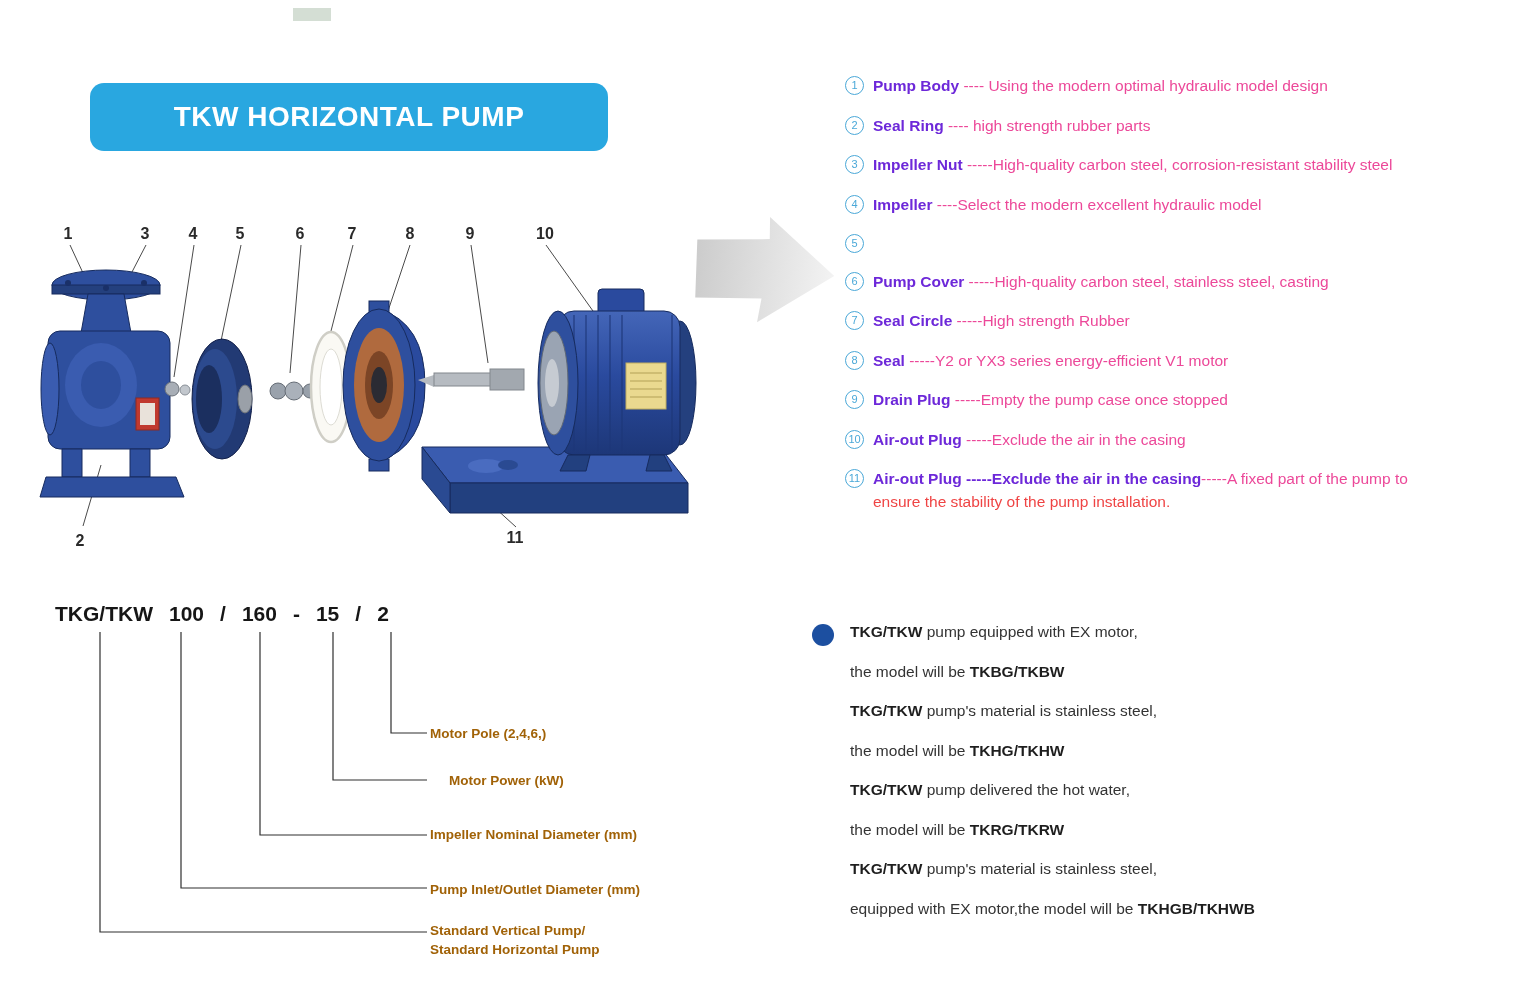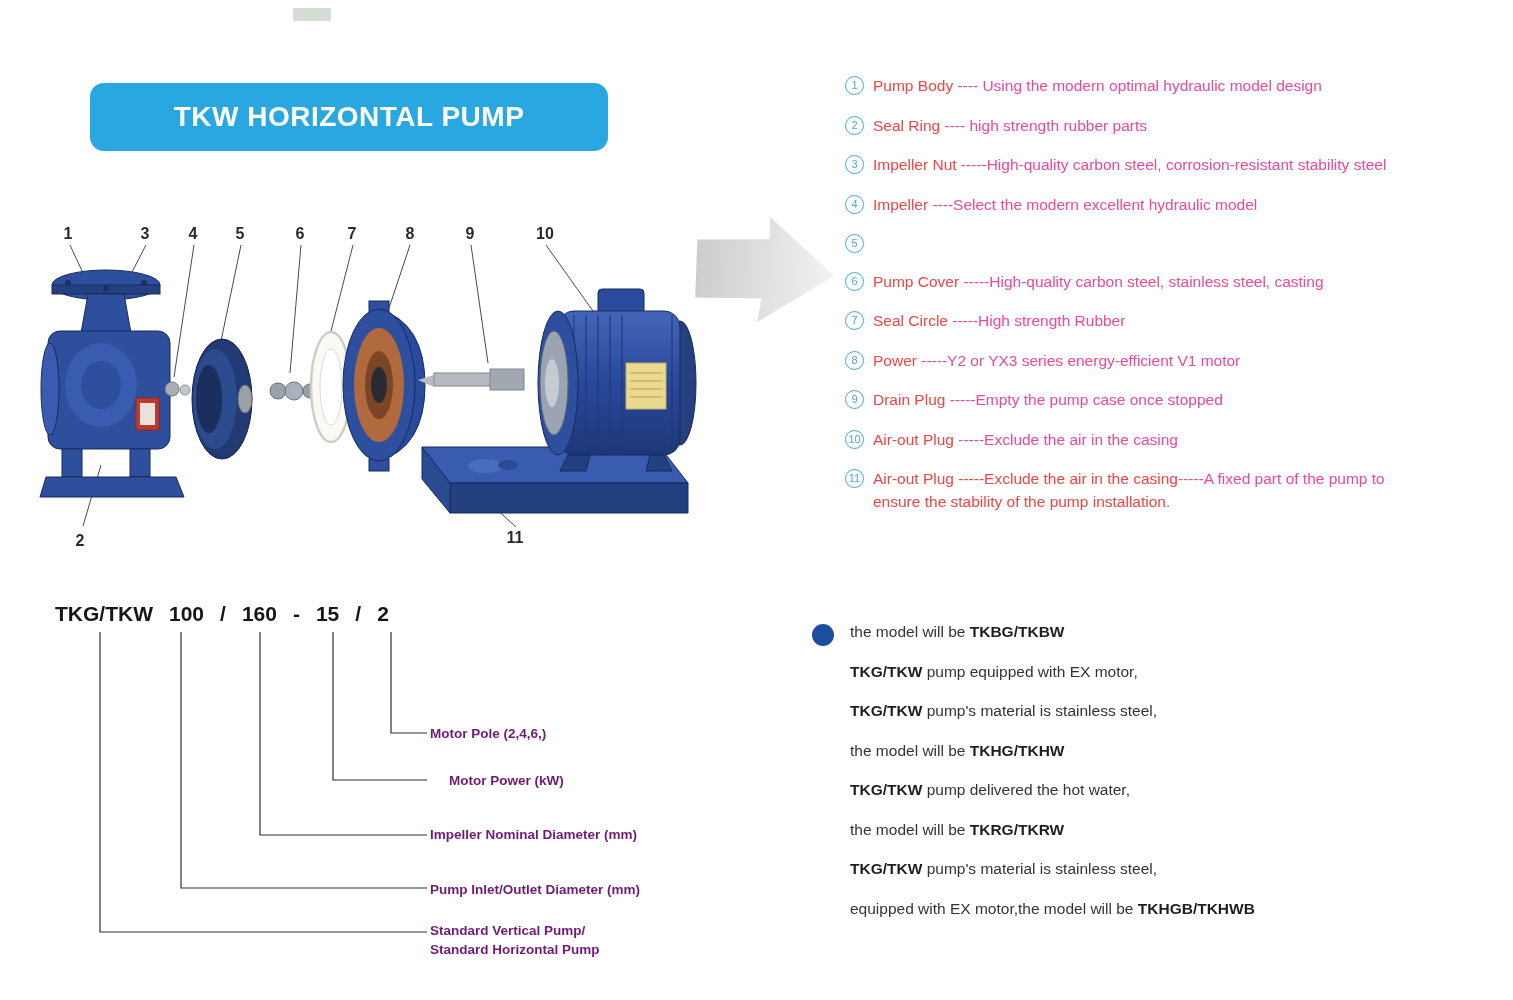--- a/index.html
+++ b/index.html
@@ -19,30 +19,30 @@
   .pump-diagram text { font-family:"Liberation Sans",sans-serif; font-size:16px; font-weight:600; fill:#2a2a2a; text-anchor:middle; }
   .leader { stroke:#4a4a4a; stroke-width:1; }
 
   .flow-arrow { position:absolute; left:692px; top:205px; width:150px; height:140px; }
 
   
   .parts-list { position:absolute; left:845px; top:74px; width:660px; }
   .part-row { display:flex; align-items:flex-start; margin-bottom:16.5px; font-size:15.5px; line-height:23px; color:#3d3d3d; }
   .circ { flex:0 0 auto; width:19px; height:19px; border:1px solid #4aa8d8; border-radius:50%;
           color:#4aa8d8; font-size:11px; line-height:17px; text-align:center; margin-right:9px; margin-top:2px; }
-  .part-name { color:#ef4444; }
+  .part-name { color:#6d28d9;font-weight:bold; }
   .part-desc { color:#ec4899; }
   .part-desc2 { display:block; color:#ef4444; }
 
   
   .model-code { position:absolute; left:55px; top:602px; display:flex; gap:16px;
                 font-size:21px; font-weight:bold; color:#161616; }
   .callout-lines { position:absolute; left:55px; top:630px; width:620px; height:335px; }
   .callout-lines path { stroke:#2f2f2f; stroke-width:1.2; fill:none; }
-  .callout-label { position:absolute; font-size:13.5px; font-weight:bold; color:#701a75;
+  .callout-label { position:absolute; font-size:13.5px; font-weight:bold; color:#a16207;
                    white-space:pre-line; line-height:19px; }
   .cl0 { left:430px; top:724px; }
   .cl1 { left:430px; top:771px;margin-left:19px; }
   .cl2 { left:430px; top:825px; }
   .cl3 { left:430px; top:880px; }
   .cl4 { left:430px; top:921px; }
 
   
   .variants { position:absolute; left:812px; top:620px; width:680px; }
   .bullet { position:absolute; left:0; top:4px; width:22px; height:22px; border-radius:50%; background:#1c4fa0; }
@@ -221,21 +221,21 @@
         <span class="part-text"><span class="part-name">Pump Cover</span><span class="part-desc"> -----High-quality carbon steel, stainless steel, casting</span></span>
       </div>
 
       <div class="part-row">
         <span class="circ">7</span>
         <span class="part-text"><span class="part-name">Seal Circle</span><span class="part-desc"> -----High strength Rubber</span></span>
       </div>
 
       <div class="part-row">
         <span class="circ">8</span>
-        <span class="part-text"><span class="part-name">Power</span><span class="part-desc"> -----Y2 or YX3 series energy-efficient V1 motor</span></span>
+        <span class="part-text"><span class="part-name">Seal</span><span class="part-desc"> -----Y2 or YX3 series energy-efficient V1 motor</span></span>
       </div>
 
       <div class="part-row">
         <span class="circ">9</span>
         <span class="part-text"><span class="part-name">Drain Plug</span><span class="part-desc"> -----Empty the pump case once stopped</span></span>
       </div>
 
       <div class="part-row">
         <span class="circ">10</span>
         <span class="part-text"><span class="part-name">Air-out Plug</span><span class="part-desc"> -----Exclude the air in the casing</span></span>
@@ -278,24 +278,24 @@
   <div class="callout-label cl1">Motor Power (kW)</div>
   <div class="callout-label cl2">Impeller Nominal Diameter (mm)</div>
   <div class="callout-label cl3">Pump Inlet/Outlet Diameter (mm)</div>
   <div class="callout-label cl4">Standard Vertical Pump/
 Standard  Horizontal Pump</div>
 
   <div class="variants">
     <span class="bullet"></span>
     <div class="v-lines">
 
+        <div class="v-line"><b>TKG/TKW</b><span> pump equipped with EX motor,</span></div>
+
         <div class="v-line"><span>the model will be </span><b>TKBG/TKBW</b></div>
 
-        <div class="v-line"><b>TKG/TKW</b><span> pump equipped with EX motor,</span></div>
-
         <div class="v-line"><b>TKG/TKW</b><span> pump's material is stainless steel,</span></div>
 
         <div class="v-line"><span>the model will be </span><b>TKHG/TKHW</b></div>
 
         <div class="v-line"><b>TKG/TKW</b><span> pump delivered the hot water,</span></div>
 
         <div class="v-line"><span>the model will be </span><b>TKRG/TKRW</b></div>
 
         <div class="v-line"><b>TKG/TKW</b><span> pump's material is stainless steel,</span></div>
 

